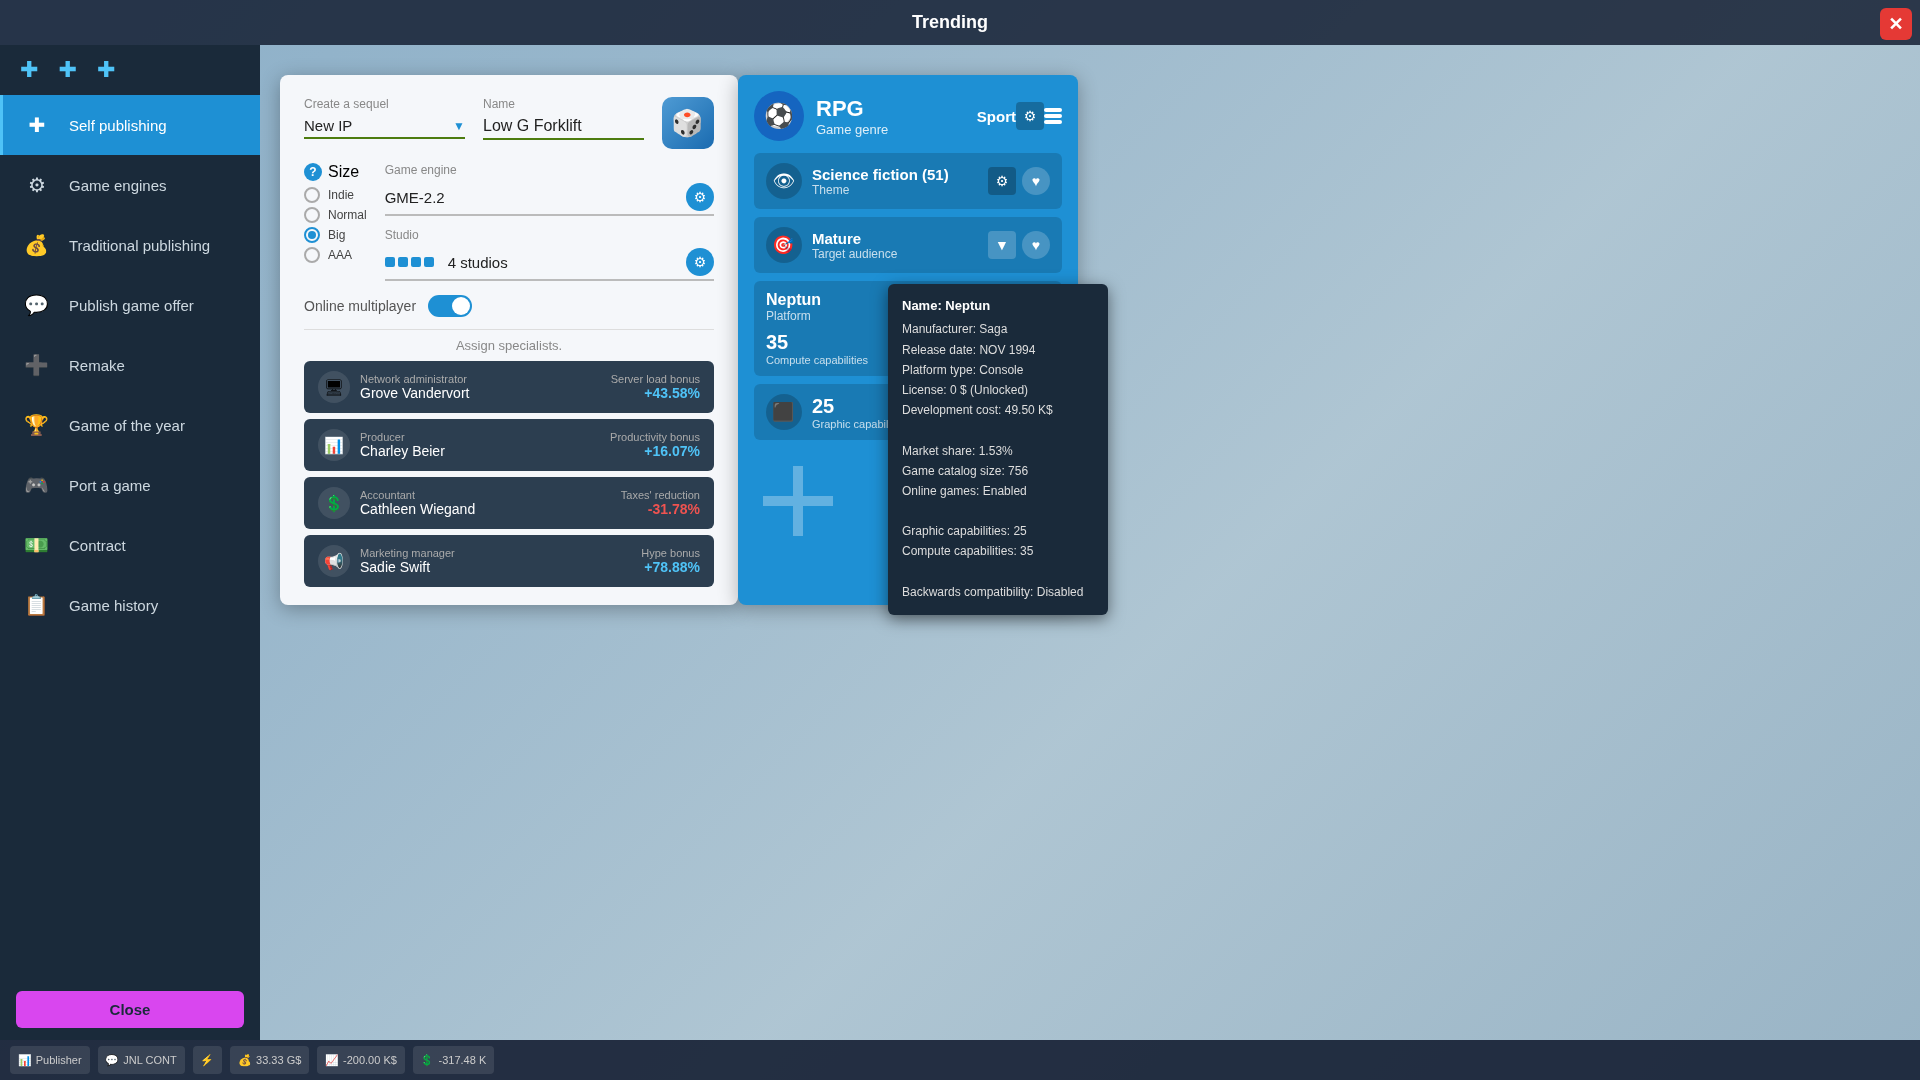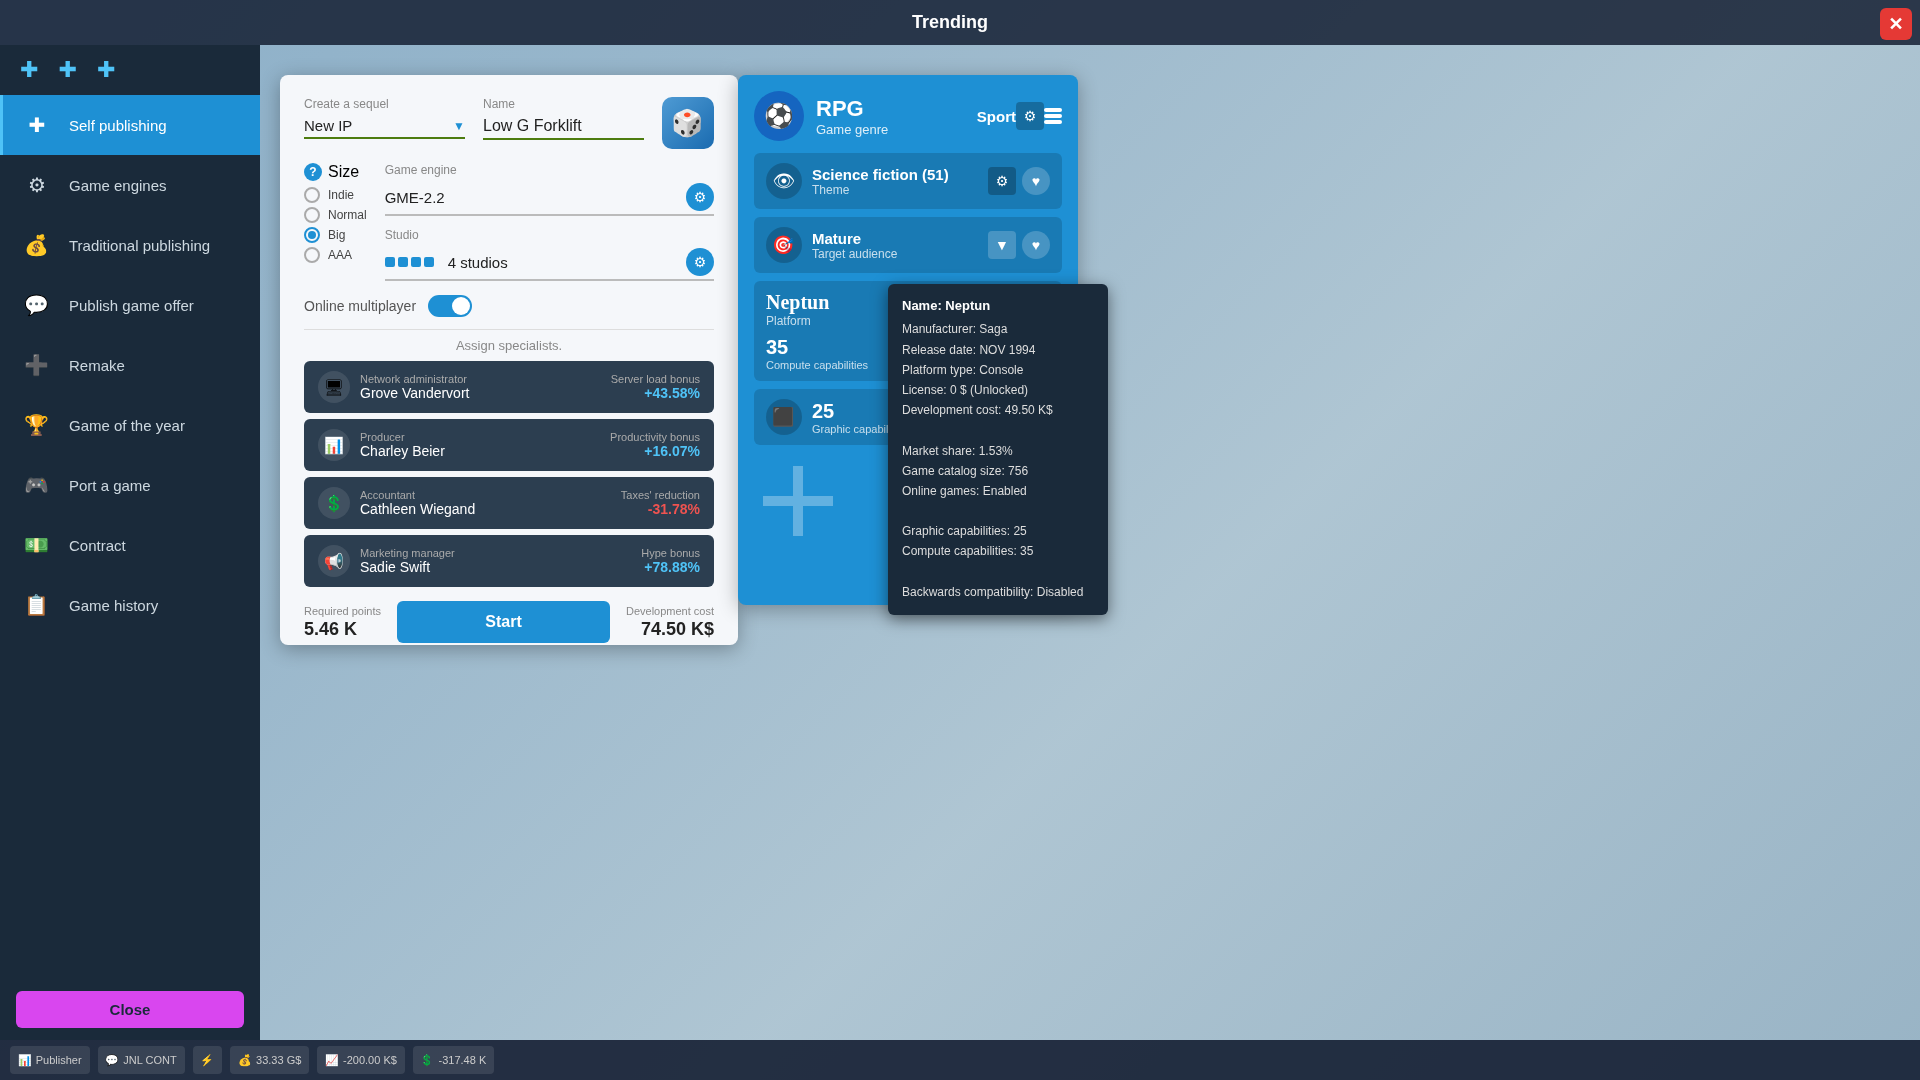--- a/index.html
+++ b/index.html
@@ -542,23 +542,22 @@
       padding: 10px 12px;
       margin-bottom: 8px;
     }
     .platform-header {
       display: flex;
       align-items: center;
       justify-content: space-between;
       margin-bottom: 8px;
     }
     .platform-name {
-      font-size: 20px;
+      font-size: 16px;
       font-weight: 700;
-      font-family: Liberation Serif, serif;
     }
     .platform-sub {
       font-size: 12px;
       opacity: 0.75;
     }
     .platform-stats {
       display: flex;
       gap: 20px;
       margin-top: 6px;
     }
@@ -846,31 +845,20 @@
           <div class="spec-role">Marketing manager</div>
           <div class="spec-name">Sadie Swift</div>
         </div>
       </div>
       <div class="spec-right">
         <div class="spec-bonus-label">Hype bonus</div>
         <div class="spec-bonus-value">+78.88%</div>
       </div>
     </div>
 
-    <div class="panel-bottom">
-      <div class="cost-block">
-        <div class="cost-lbl">Required points</div>
-        <div class="cost-val">5.46 K</div>
-      </div>
-      <button class="start-btn">Start</button>
-      <div class="cost-block" style="text-align:right;">
-        <div class="cost-lbl">Development cost</div>
-        <div class="cost-val">74.50 K$</div>
-      </div>
-    </div>
   </div>
 
   <div class="right-panel" style="margin-left: 0;">
 
     <div class="rpg-header">
       <div class="rpg-avatar">⚽</div>
       <div>
         <div class="rpg-title">RPG</div>
         <div class="rpg-subtitle">Game genre</div>
       </div>

